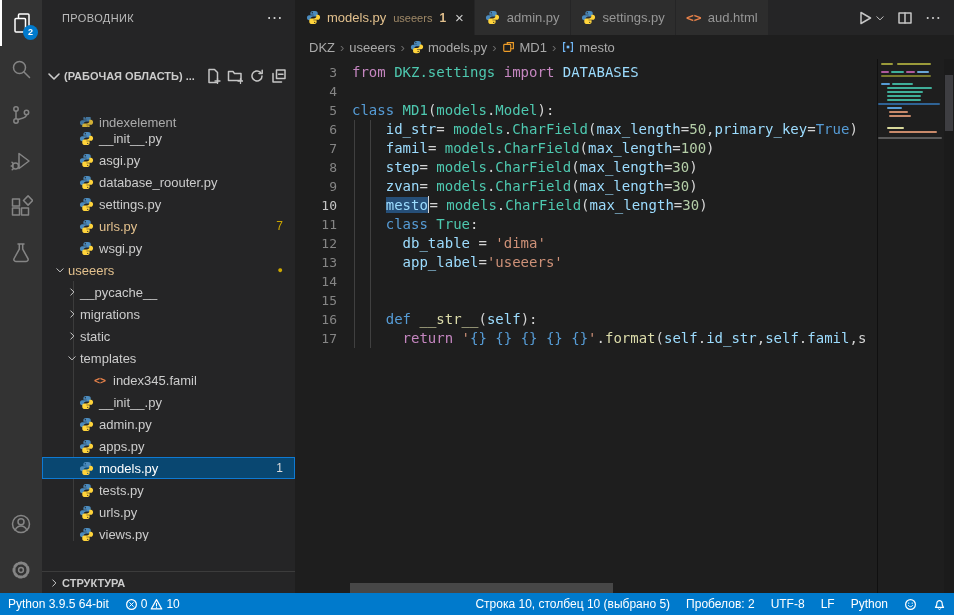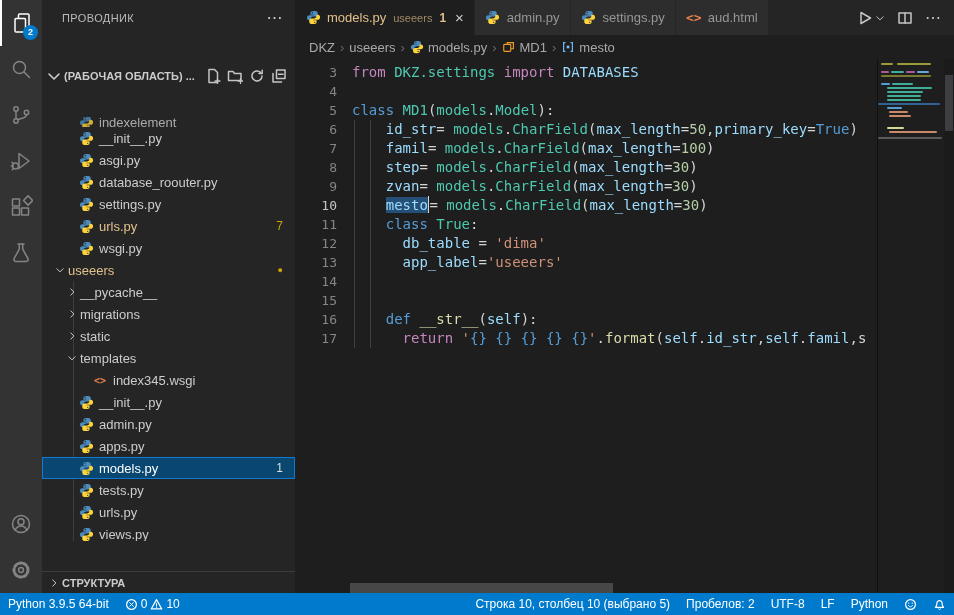--- a/index.html
+++ b/index.html
@@ -330,21 +330,21 @@
               <svg viewBox="0 0 16 16" fill="none" stroke="currentColor" stroke-width="1.5" stroke-linecap="round" stroke-linejoin="round">
                 <path d="M3 6l5 5 5-5" stroke-width="1.6"></path>
               </svg>
             </span>
             <span>templates</span>
           </div>
           <div class="row" style="padding-left: 50px;">
             <span class="ficon">
               <span class="html-glyph">&lt;&gt;</span>
             </span>
-            <span>index345.wsgi</span>
+            <span>index345.famil</span>
           </div>
           <div class="row" style="padding-left: 36px;">
             <span class="ficon">
               <svg viewBox="0 0 16 16">
                 <path fill="#4b8bbe" d="M7.6 1C5.9 1 4.7 1.8 4.7 3.2V5h3.4v.5H3.3C1.9 5.5 1 6.8 1 8.3s.9 2.7 2.3 2.7H5V9.4C5 8 6.2 7 7.6 7h2.9c1.2 0 2-.9 2-2.1V3.2C12.5 1.9 11.3 1 9.6 1H7.6zm-.9 1.2c.4 0 .7.3.7.7s-.3.7-.7.7S6 3.3 6 2.9s.3-.7.7-.7z"></path>
                 <path fill="#ffd43b" d="M8.4 15c1.7 0 2.9-.8 2.9-2.2V11H7.9v-.5h4.8c1.4 0 2.3-1.3 2.3-2.8S14.1 5 12.7 5H11v1.6C11 8 9.8 9 8.4 9H5.5c-1.2 0-2 .9-2 2.1v1.7C3.5 14.1 4.7 15 6.4 15h2zm.9-1.2c-.4 0-.7-.3-.7-.7s.3-.7.7-.7.7.3.7.7-.3.7-.7.7z"></path>
               </svg>
             </span>
             <span>__init__.py</span>
           </div>

